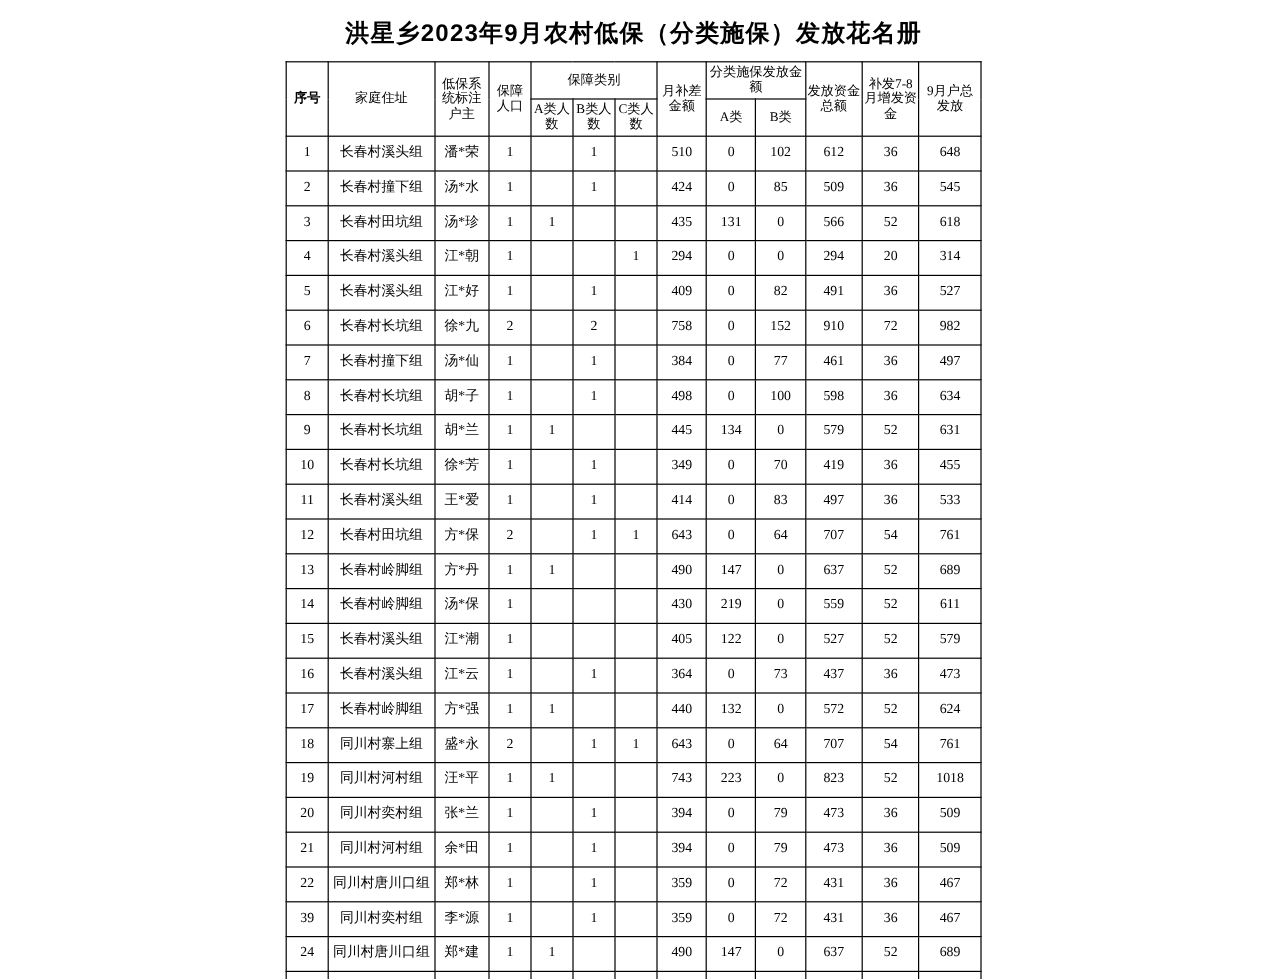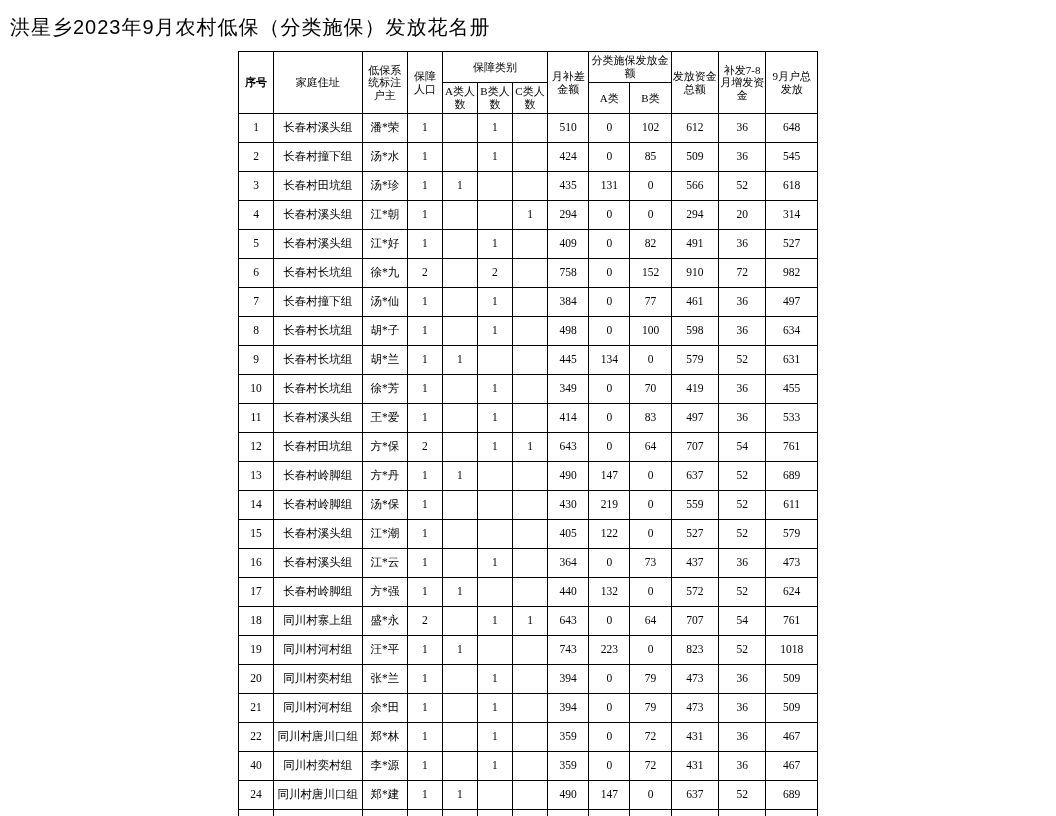--- a/index.html
+++ b/index.html
@@ -16,26 +16,25 @@
     overflow: hidden;
   }
   .page {
     width: 1056px;
     height: 816px;
     box-sizing: border-box;
     padding: 14px 0 0 0;
   }
   .doc-title {
     font-family: "Liberation Sans", "DejaVu Sans", sans-serif;
-    font-weight: normal;
+    font-weight: bold;
     font-size: 20px;
-    text-align: left;
+    text-align: center;
     letter-spacing: 1px;
     margin: 0 0 10px 0;
-    padding-left: 10px;
   }
   .table-wrap {
     margin: 0 auto;
     width: 580px;
   }
   table.reg {
     border-collapse: collapse;
     width: 580px;
     table-layout: fixed;
     font-size: 11px;
@@ -453,21 +452,21 @@
             <td>1</td>
             <td></td>
             <td>359</td>
             <td>0</td>
             <td>72</td>
             <td>431</td>
             <td>36</td>
             <td>467</td>
           </tr>
           <tr>
-            <td>40</td>
+            <td>39</td>
             <td class="addr">同川村奕村组</td>
             <td>李*源</td>
             <td>1</td>
             <td></td>
             <td>1</td>
             <td></td>
             <td>359</td>
             <td>0</td>
             <td>72</td>
             <td>431</td>

